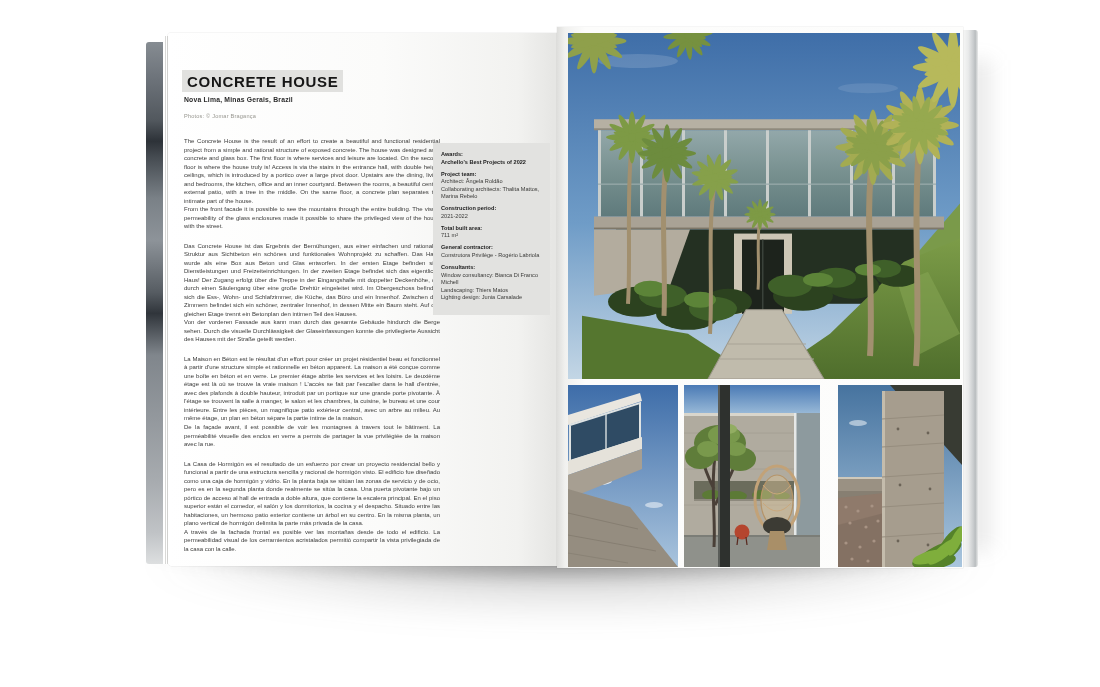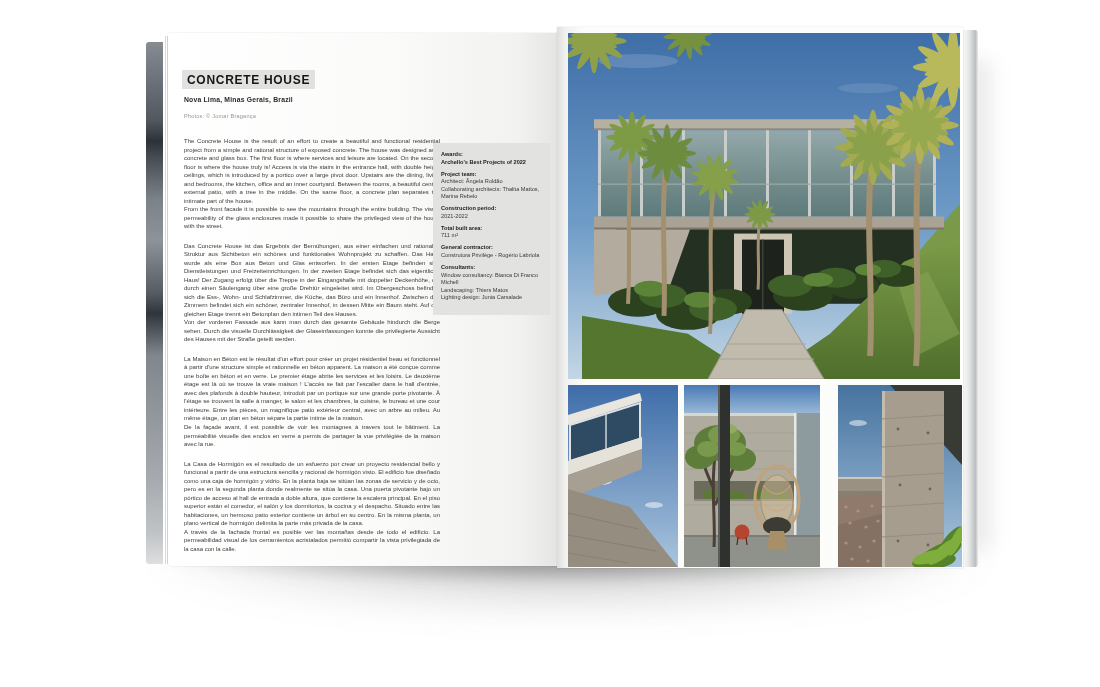--- a/index.html
+++ b/index.html
@@ -23,21 +23,21 @@
     background:linear-gradient(90deg,#f6f6f5 0%,#e9eaea 35%,#c8cbcd 70%,#b9bdbf 82%,#e8e9e9 100%);}
   .shadow-main{left:150px;top:556px;width:830px;height:28px;filter:blur(6px);
     background:radial-gradient(ellipse at 50% 0%,rgba(45,45,45,0.55),rgba(45,45,45,0) 72%);}
   .shadow-soft{left:135px;top:558px;width:870px;height:64px;filter:blur(14px);
     background:radial-gradient(ellipse at 50% 0%,rgba(70,70,70,0.30),rgba(70,70,70,0) 70%);}
   .shadow-right{left:972px;top:60px;width:26px;height:490px;filter:blur(9px);
     background:linear-gradient(90deg,rgba(120,120,120,0.25),rgba(120,120,120,0));}
 
   
   .title-badge{left:14px;top:37px;display:inline-block;background:#e1e1df;color:#161616;
-    font-size:12px;font-weight:bold;letter-spacing:0.7px;padding:2.5px 5px;}
+    font-size:15px;font-weight:bold;letter-spacing:0.7px;padding:2.5px 5px;}
   .location{left:16px;top:63px;font-size:6.8px;font-weight:bold;color:#2a2a2a;letter-spacing:0.2px;}
   .credit{left:16px;top:80px;font-size:5.6px;color:#97968f;letter-spacing:0.2px;}
   .text-col{left:16px;top:104px;width:256px;}
   .para{font-size:6px;line-height:1.42;text-align:justify;color:#3b3b3a;
         white-space:pre-line;margin:0 0 11px 0;}
 
   
   .info-panel{left:265px;top:110px;width:117px;box-sizing:border-box;background:#e2e2e0;
     padding:8px 8px 9px 8px;}
   .info-item{margin-bottom:4.5px;}

